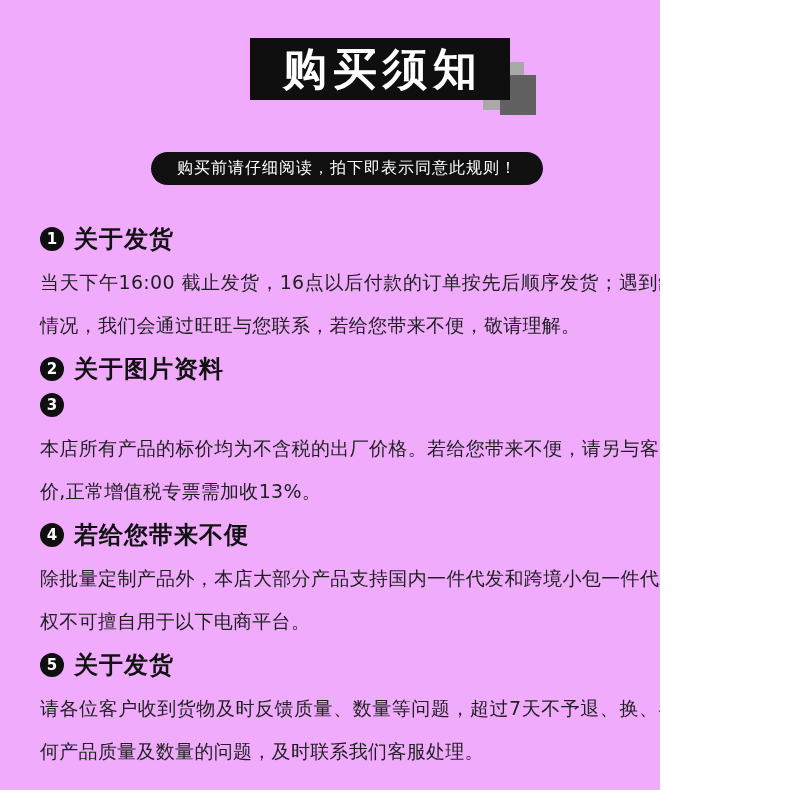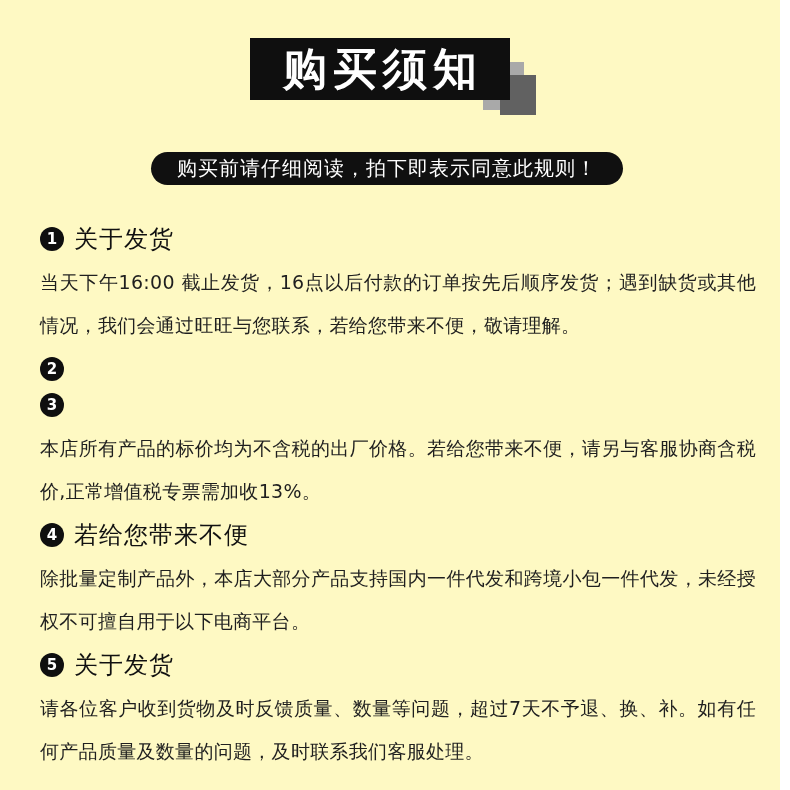--- a/index.html
+++ b/index.html
@@ -1,23 +1,23 @@
 <!DOCTYPE html>
 <html><head>
 <meta charset="utf-8">
 <style>
   * { margin: 0; padding: 0; box-sizing: border-box; }
   html, body { background: #ffffff; }
   body { font-family: "DejaVu Sans", sans-serif; }
 
   .page {
     position: relative;
-    width: 780px;
+    width: 660px;
     height: 790px;
-    background: #fef9c3;
+    background: #f0abfc;
     overflow: hidden;
   }
 
   
   .header { position: absolute; top: 0; left: 0; width: 100%; height: 211px; }
 
   .title-block {
     position: absolute;
     left: 250px; top: 38px;
     width: 260px; height: 62px;
@@ -53,21 +53,21 @@
     left: 151px; top: 152px;
     height: 33px;
     background: #101010;
     border-radius: 17px;
     display: inline-flex; align-items: center;
     padding: 0 26px;
     z-index: 3;
   }
   .notice-pill span {
     color: #ffffff;
-    font-size: 20px;
+    font-size: 16px;
     font-weight: 500;
     letter-spacing: 1px;
     white-space: nowrap;
   }
 
   
   .content {
     position: absolute;
     top: 225px; left: 40px;
     width: 716px;
@@ -83,21 +83,21 @@
     border-radius: 50%;
     background: #0f0f0f;
     color: #ffffff;
     display: inline-flex; align-items: center; justify-content: center;
     font-size: 15px; font-weight: 700;
     margin-right: 10px;
     flex: 0 0 auto;
   }
   .sec-title {
     font-size: 24px;
-    font-weight: 400;
+    font-weight: 700;
     color: #111111;
     letter-spacing: 1px;
     white-space: nowrap;
   }
   .sec-body {
     font-size: 19px;
     line-height: 43px;
     color: #1f1f1f;
     font-weight: 400;
     letter-spacing: 0.3px;
@@ -126,20 +126,21 @@
       <div class="sec-heading">
         <span class="num-circle">1</span>
         <span class="sec-title">关于发货</span>
       </div>
       <div class="sec-body">当天下午16:00 截止发货，16点以后付款的订单按先后顺序发货；遇到缺货或其他情况，我们会通过旺旺与您联系，若给您带来不便，敬请理解。</div>
     </div>
 
     <div class="section">
       <div class="sec-heading">
         <span class="num-circle">2</span>
+        <span class="sec-title">关于图片资料</span>
       </div>
     </div>
 
     <div class="section">
       <div class="sec-heading">
         <span class="num-circle">3</span>
       </div>
       <div class="sec-body">本店所有产品的标价均为不含税的出厂价格。若给您带来不便，请另与客服协商含税价,正常增值税专票需加收13%。</div>
     </div>
 

